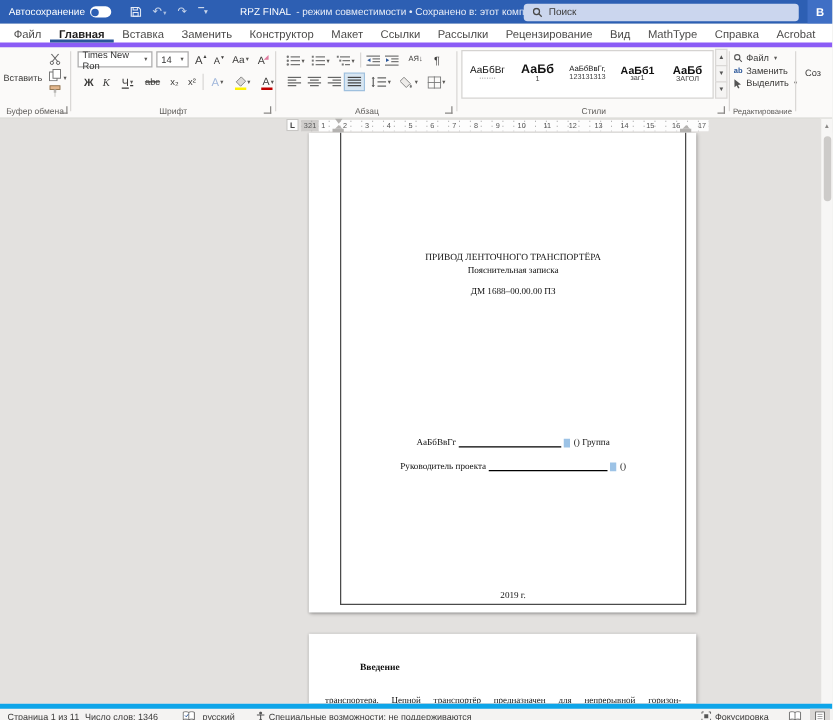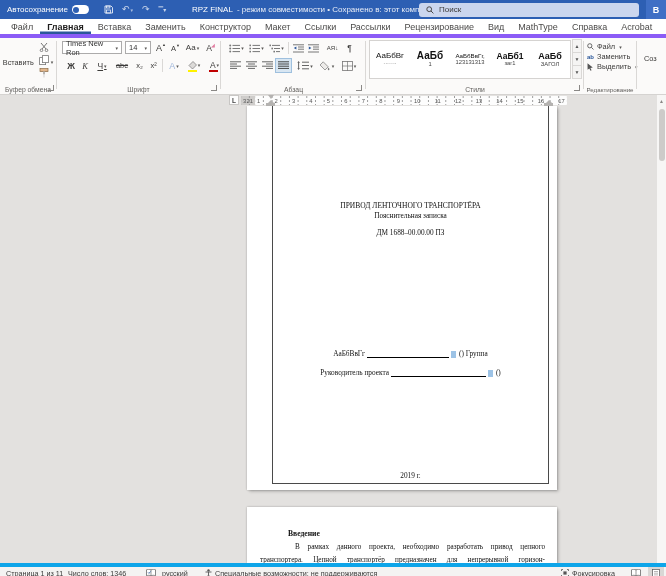--- a/index.html
+++ b/index.html
@@ -506,21 +506,20 @@
         <span>Руководитель проекта</span>
         <span class="uline" style="width:95px"></span>
         <span class="bluechip"></span>
         <span>()</span>
       </div>
       <div class="doc-center" style="top:365px">2019 г.</div>
     </div>
 
     <div class="page" id="page2">
       <div class="abs" style="left:41px;top:22px;font-family:'Liberation Serif',serif;font-weight:bold;font-size:7.6px;color:#111">Введение</div>
-      <div class="docline" style="left:48px;top:36px;width:250px">В рамках данного проекта, необходимо разработать привод цепного</div>
       <div class="docline" style="left:13px;top:49px;width:285px">транспортера. Цепной транспортёр предназначен для непрерывной горизон-</div>
     </div>
   </div>
 
   <div class="abs" id="scrollbar">
     <div id="scroll-up">▲</div>
     <div id="scroll-thumb"></div>
   </div>
 
   <div class="abs" id="statusbar">

